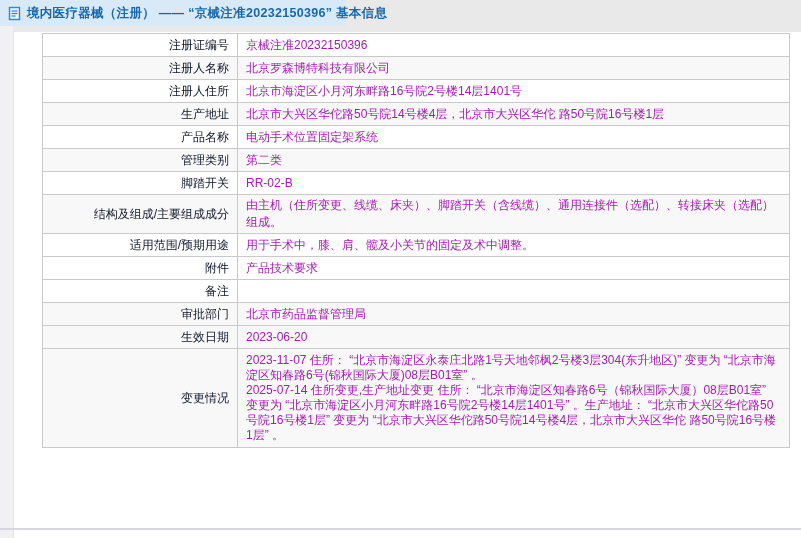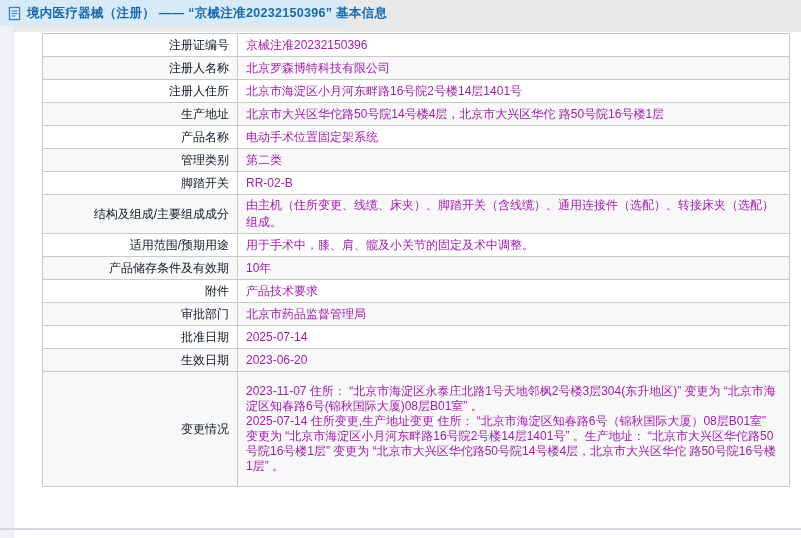--- a/index.html
+++ b/index.html
@@ -39,21 +39,21 @@
   }
   .info-table th, .info-table td { border:1px solid #c9c9c9; vertical-align:middle; }
   .info-table tr { height:23px; }
   .info-table tr.alt { background:#f8f8f8; }
   th.label {
     width:178px; text-align:right; font-weight:normal;
     color:#0f172a; padding:2px 8px; white-space:nowrap;
     box-sizing:content-box;
   }
   td.value { padding:2px 8px; color:#a21caf; text-align:left; }
-  tr.tall td.value { padding:12px 8px; }
+  tr.tall td.value { padding:4px 8px; }
   tr.tall td.value div { line-height:15px; }
 </style>
 </head>
 <body>
 
 <div class="header-bar">
   <div class="header-tab">
     <span class="doc-icon">
       <svg width="13" height="15" viewBox="0 0 13 15">
         <rect x="1.5" y="1.5" width="10" height="12" fill="#eaf3fb" stroke="#3a85c6" stroke-width="1.4"></rect>
@@ -99,35 +99,31 @@
         <td class="value">RR-02-B</td>
       </tr>
       <tr class="alt">
         <th class="label"><span>结构及组成/主要组成成分</span></th>
         <td class="value">由主机（住所变更、线缆、床夹）、脚踏开关（含线缆）、通用连接件（选配）、转接床夹（选配）组成。</td>
       </tr>
       <tr>
         <th class="label"><span>适用范围/预期用途</span></th>
         <td class="value">用于手术中，膝、肩、髋及小关节的固定及术中调整。</td>
       </tr>
-      <tr class="alt">
-        <th class="label"><span>产品储存条件及有效期</span></th>
-        <td class="value">10年</td>
-      </tr>
       <tr>
         <th class="label"><span>附件</span></th>
         <td class="value">产品技术要求</td>
       </tr>
+      <tr>
+        <th class="label"><span>备注</span></th>
+        <td class="value"></td>
+      </tr>
       <tr class="alt">
         <th class="label"><span>审批部门</span></th>
         <td class="value">北京市药品监督管理局</td>
-      </tr>
-      <tr>
-        <th class="label"><span>批准日期</span></th>
-        <td class="value">2025-07-14</td>
       </tr>
       <tr class="alt">
         <th class="label"><span>生效日期</span></th>
         <td class="value">2023-06-20</td>
       </tr>
       <tr class="alt tall">
         <th class="label"><span>变更情况</span></th>
         <td class="value">
           <div>2023-11-07 住所： “北京市海淀区永泰庄北路1号天地邻枫2号楼3层304(东升地区)” 变更为 “北京市海淀区知春路6号(锦秋国际大厦)08层B01室” 。</div>
           <div>2025-07-14 住所变更,生产地址变更 住所： “北京市海淀区知春路6号（锦秋国际大厦）08层B01室” 变更为 “北京市海淀区小月河东畔路16号院2号楼14层1401号” 。生产地址： “北京市大兴区华佗路50号院16号楼1层” 变更为 “北京市大兴区华佗路50号院14号楼4层，北京市大兴区华佗 路50号院16号楼1层” 。</div>

